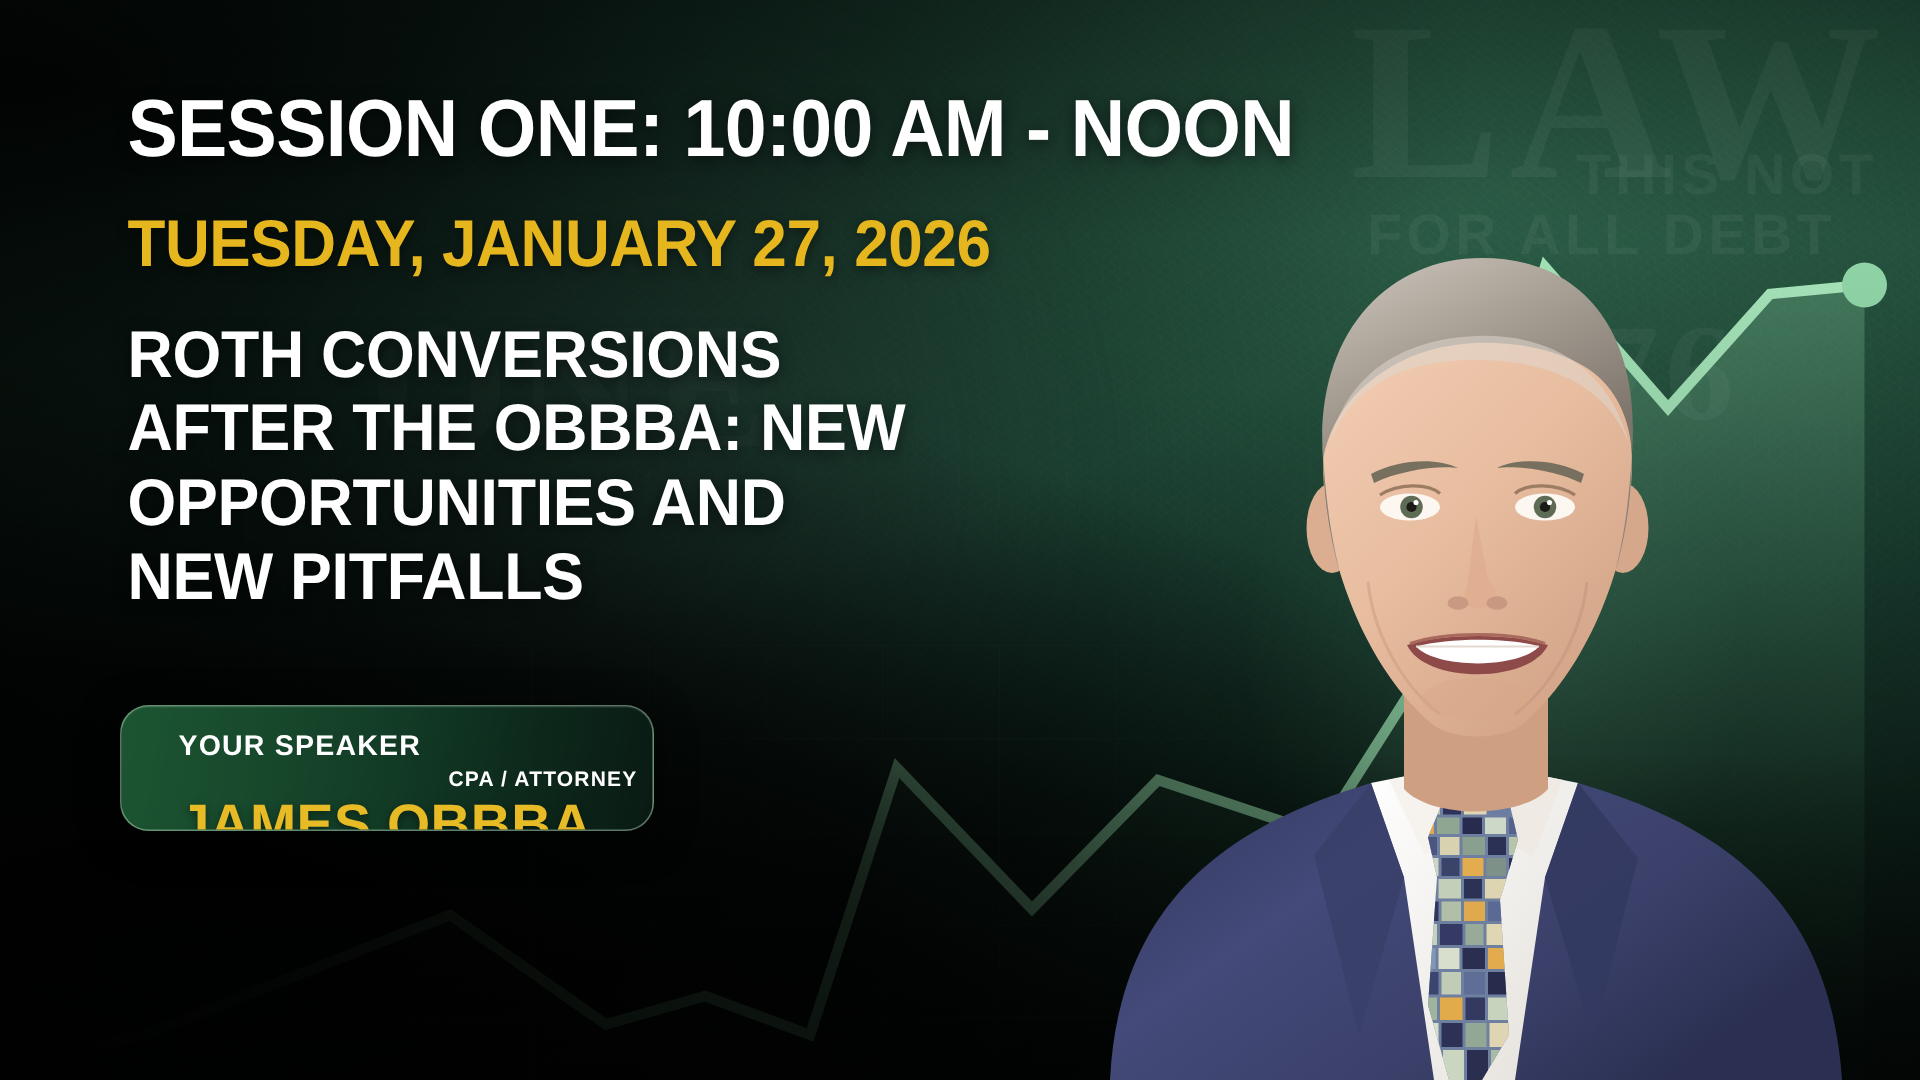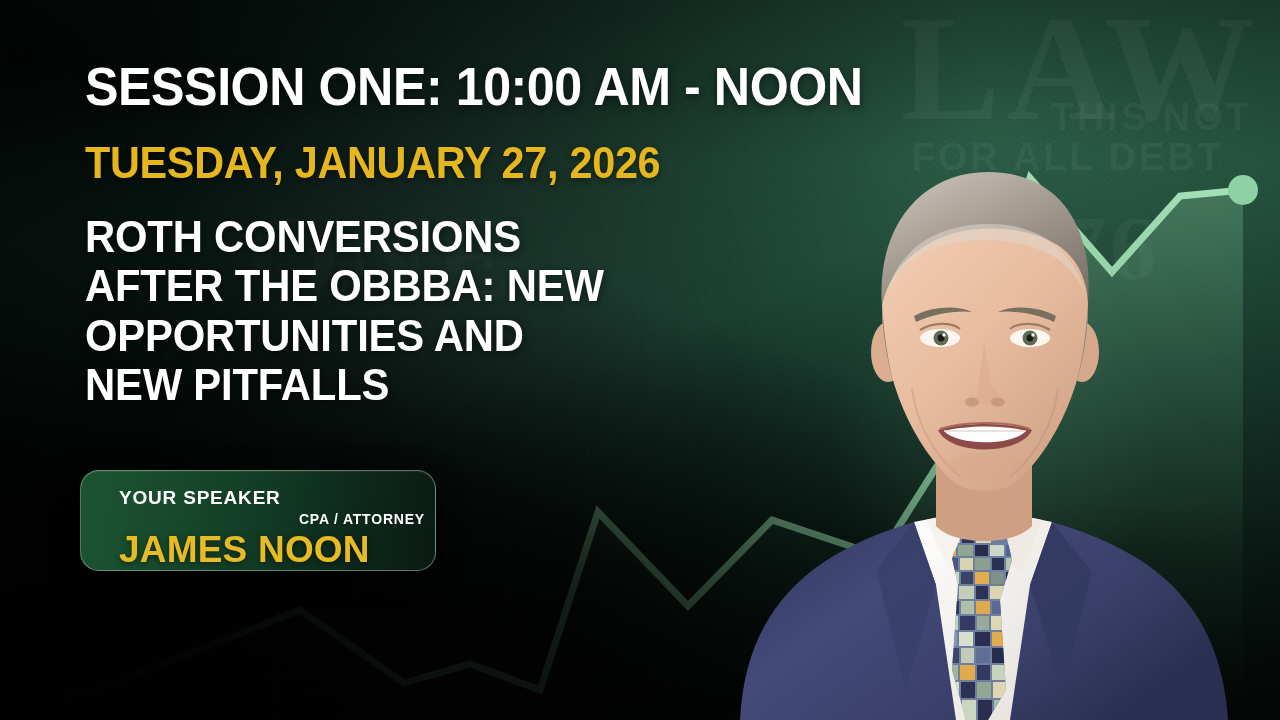--- a/index.html
+++ b/index.html
@@ -90,21 +90,21 @@
     position:absolute; left:85px; top:212px; width:760px;
     font-size:44px; font-weight:700; color:#ffffff;
     line-height:1.12; letter-spacing:-0.2px;
     transform:scaleX(.95); transform-origin:left top;
     text-shadow:0 2px 10px rgba(0,0,0,.55);
   }
   .talk-title span{ display:block; }
 
   
   .speaker-badge{
-    position:absolute; left:80px; top:470px; width:356px; height:101px;
+    position:absolute; left:80px; top:470px; width:356px; height:84px;
     border-radius:19px;
     background:linear-gradient(100deg,#1c5531 0%,#17482c 28%,#123a25 52%,#0d2a1c 74%,#0a1a13 100%);
     border:1px solid rgba(190,225,200,.45);
     box-shadow:0 6px 26px rgba(0,0,0,.55), inset 0 1px 0 rgba(255,255,255,.06);
     overflow:hidden;
   }
   .speaker-badge .inner{
     position:absolute; left:38px; top:14px; right:10px;
   }
   .badge-l1{
@@ -356,18 +356,18 @@
       <span>ROTH CONVERSIONS</span>
       <span>AFTER THE OBBBA: NEW</span>
       <span>OPPORTUNITIES AND</span>
       <span>NEW PITFALLS</span>
     </div>
 
     <div class="speaker-badge">
       <div class="inner">
         <div class="badge-l1">YOUR SPEAKER</div>
         <div class="badge-l2">CPA / ATTORNEY</div>
-        <div class="badge-name">JAMES NOON</div>
+        <div class="badge-name">JAMES OBBBA</div>
       </div>
     </div>
 
   </div>
 </div>
 
 </body></html>

